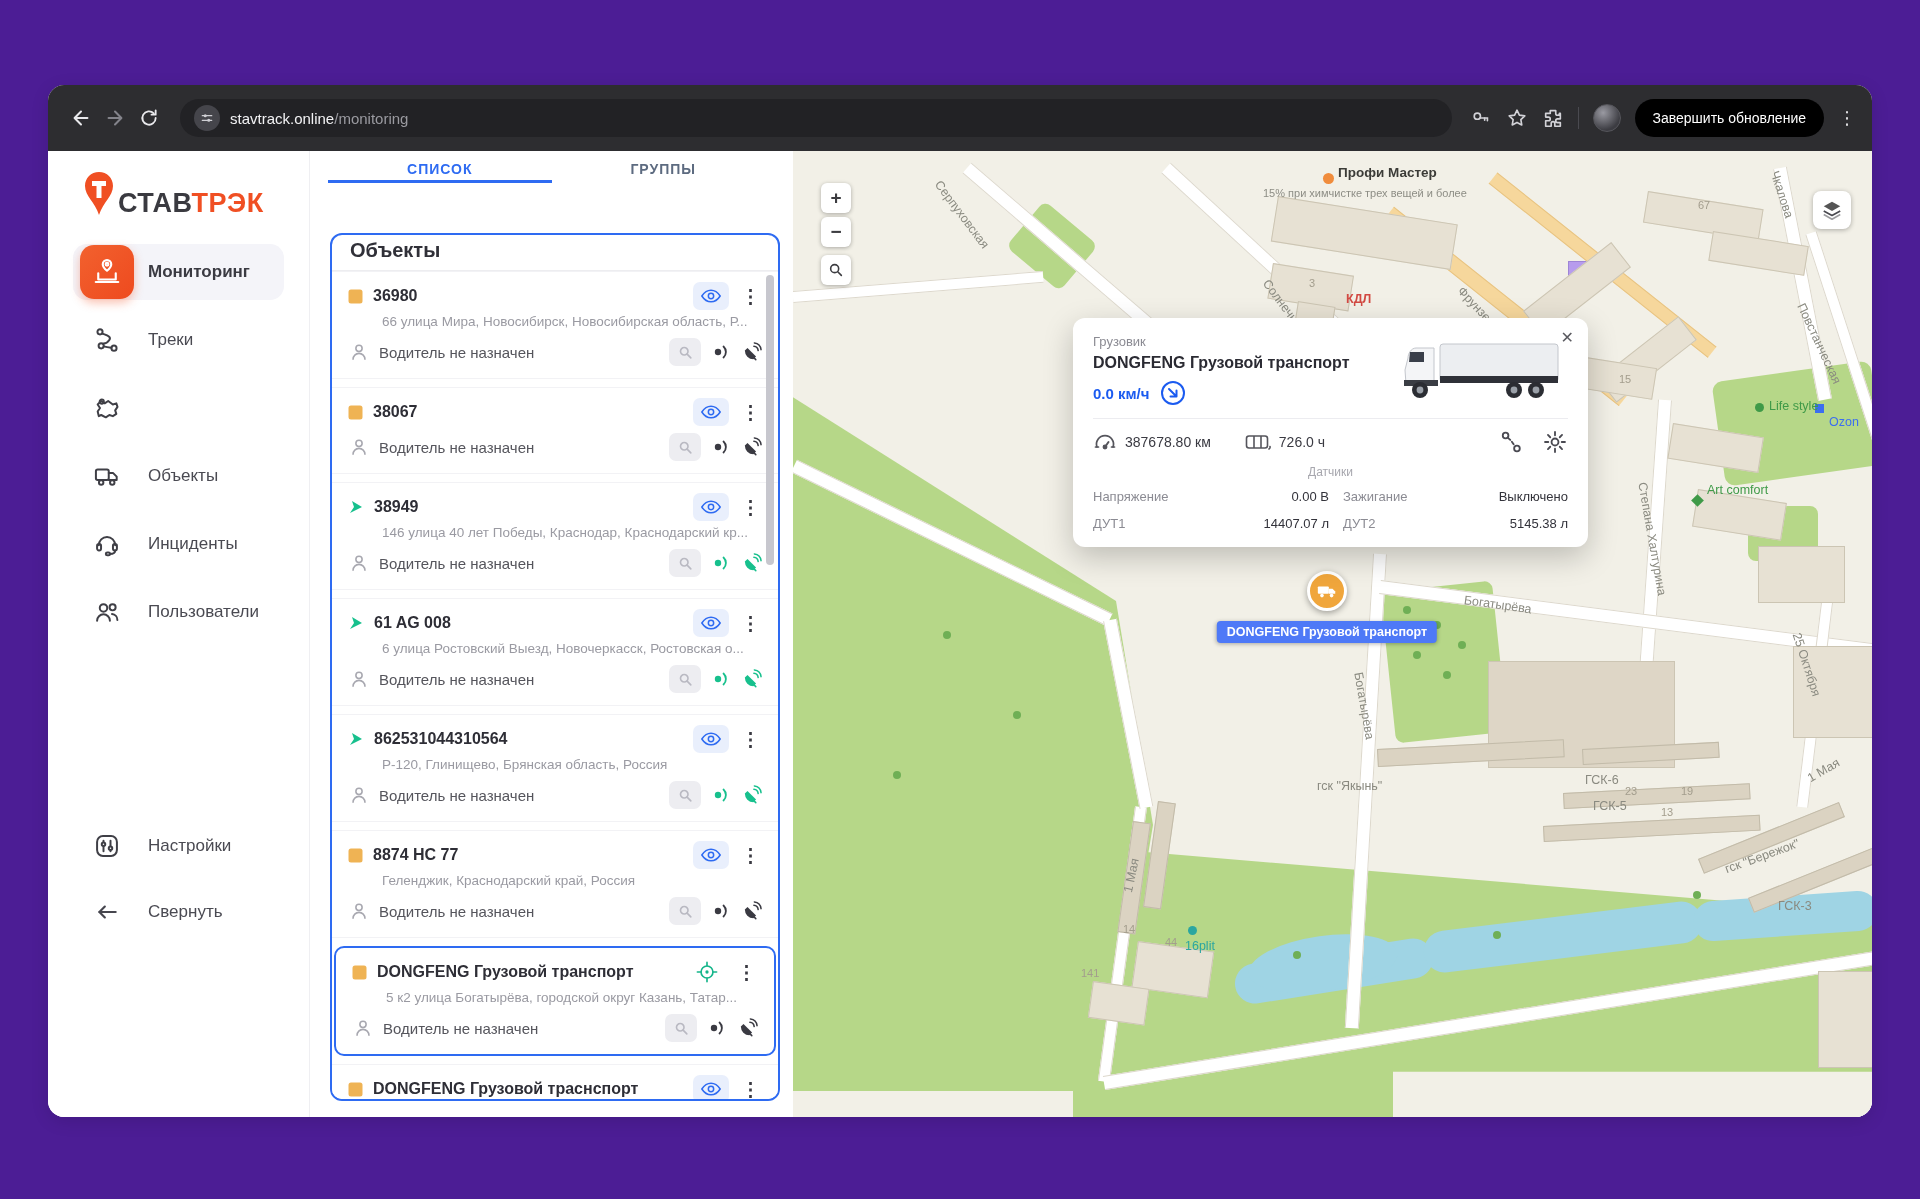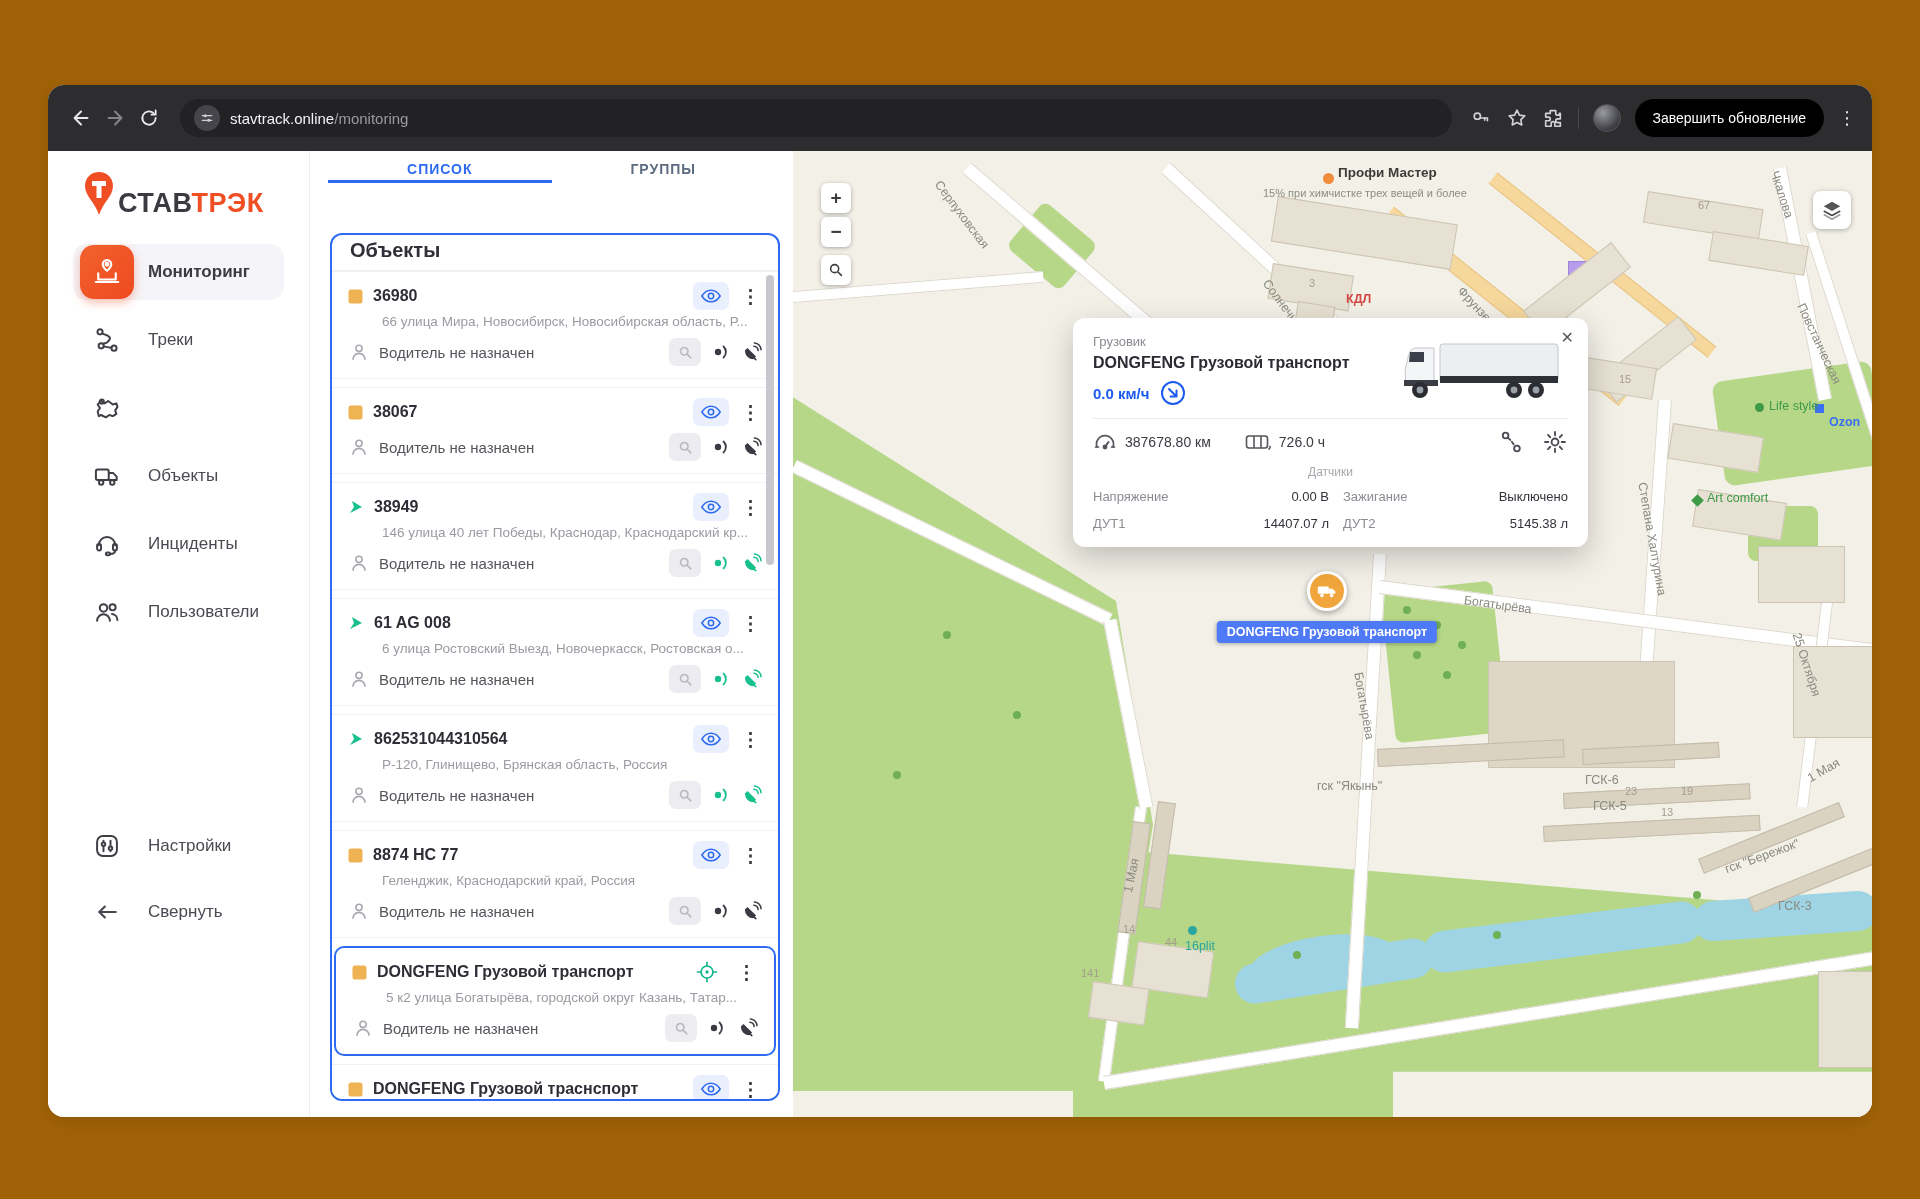--- a/index.html
+++ b/index.html
@@ -1,16 +1,16 @@
 <!DOCTYPE html>
 <html><head>
 <meta charset="utf-8">
 <style>
   html,body{margin:0;padding:0;background:#eeeef0;font-family:"Liberation Sans",sans-serif;}
-  .stage{position:relative;width:1920px;height:1199px;background:#a16207;overflow:hidden;}
+  .stage{position:relative;width:1920px;height:1199px;background:#4c1d95;overflow:hidden;}
   .window{position:absolute;left:48px;top:85px;width:1824px;height:1032px;border-radius:16px;background:#fff;box-shadow:0 4px 18px rgba(0,0,0,.12);overflow:hidden;}
   
   .chrome{position:relative;height:66px;background:#2d2d30;display:flex;align-items:center;padding:0 16px;box-sizing:border-box;}
   .nav-ic{width:34px;height:34px;display:flex;align-items:center;justify-content:center;border-radius:50%;flex:0 0 auto;}
   .omnibox{display:flex;align-items:center;height:38px;background:#222225;border-radius:19px;margin-left:14px;flex:1 1 auto;padding:0 14px;min-width:0;}
   .site-ic{width:26px;height:26px;border-radius:50%;background:#45454b;display:flex;align-items:center;justify-content:center;margin-right:10px;flex:0 0 auto;}
   .url{font-size:15px;color:#f2f2f4;white-space:nowrap;overflow:hidden;}
   .url .path{color:#9a9aa0;}
   .chrome-right{display:flex;align-items:center;margin-left:18px;flex:0 0 auto;gap:14px;}
   .sep{width:1px;height:22px;background:#4a4a50;}
@@ -70,21 +70,21 @@
   .bld2{background:#ded6c6;}
   .gar{position:absolute;background:#dbd3c2;border:1px solid #c2bba9;transform-origin:left top;}
   .green{position:absolute;background:#b6d788;}
   .water{position:absolute;background:#9fd4e4;}
   .tree{position:absolute;width:8px;height:8px;border-radius:50%;background:#6faf55;}
   .ml{position:absolute;font-size:12.5px;color:#8a8a80;white-space:nowrap;transform-origin:left top;}
   .ml-num{font-size:11px;color:#a39d8d;}
   .ml-red{color:#d24a43;font-weight:600;}
   .ml-green{color:#3f9a48;}
   .ml-teal{color:#2ba6a0;}
-  .ml-blue{color:#3b6ef0;font-weight:700;}
+  .ml-blue{color:#3b6ef0;font-weight:400;}
   .ml-bold{font-size:13.5px;font-weight:700;color:#3c3c38;}
   .ml-sub{font-size:11px;color:#8d8d85;}
   .mapbtn{position:absolute;width:30px;height:30px;background:#fff;border-radius:6px;box-shadow:0 1px 4px rgba(0,0,0,.3);display:flex;align-items:center;justify-content:center;font-size:19px;font-weight:700;color:#3c3c40;cursor:pointer;}
   .layersbtn{position:absolute;width:38px;height:38px;background:#fff;border-radius:8px;box-shadow:0 1px 5px rgba(0,0,0,.3);display:flex;align-items:center;justify-content:center;cursor:pointer;}
   
   .popup{position:absolute;left:280px;top:167px;width:515px;background:#fff;border-radius:12px;box-shadow:0 10px 30px rgba(0,0,0,.22);padding:16px 20px 16px;box-sizing:border-box;z-index:5;}
   .pclose{position:absolute;top:10px;right:14px;font-size:16px;color:#5a5a60;cursor:pointer;}
   .pcat{font-size:13px;color:#8b8b93;}
   .ptitle{font-size:16px;font-weight:700;color:#2b2b33;margin-top:5px;}
   .pspeed{display:flex;align-items:center;gap:10px;margin-top:8px;font-size:15px;font-weight:700;color:#1b5bf0;}
@@ -703,21 +703,21 @@
       <div class="dec poi" style="left:530px;top:22px;background:#f08c3c;border-radius:50%;width:11px;height:11px;"></div>
 
       <span class="ml" style="left:150px;top:27px;transform:rotate(53deg);">Серпуховская</span>
       <span class="ml" style="left:478px;top:126px;transform:rotate(53deg);">Солнечный пер</span>
       <span class="ml ml-red" style="left:553px;top:141px;">КДЛ</span>
       <span class="ml" style="left:672px;top:133px;transform:rotate(47deg);">Фрунзе</span>
       <span class="ml" style="left:988px;top:18px;transform:rotate(72deg);">Чкалова</span>
       <span class="ml" style="left:1014px;top:150px;transform:rotate(65deg);">Повстанческая</span>
       <span class="ml ml-green" style="left:976px;top:248px;">Life style</span>
       <span class="ml ml-blue" style="left:1036px;top:264px;">Ozon</span>
-      <span class="ml ml-green" style="left:914px;top:340px;">Art comfort</span>
+      <span class="ml ml-green" style="left:914px;top:332px;">Art comfort</span>
       <span class="ml" style="left:856px;top:330px;transform:rotate(80deg);">Степана Халтурина</span>
       <span class="ml" style="left:672px;top:442px;transform:rotate(8deg);">Богатырёва</span>
       <span class="ml" style="left:572px;top:520px;transform:rotate(80deg);">Богатырёва</span>
       <span class="ml" style="left:1010px;top:480px;transform:rotate(72deg);">25 Октября</span>
       <span class="ml" style="left:792px;top:622px;">ГСК-6</span>
       <span class="ml" style="left:524px;top:628px;">гск "Якынь"</span>
       <span class="ml" style="left:800px;top:648px;">ГСК-5</span>
       <span class="ml" style="left:328px;top:740px;transform:rotate(-78deg);">1 Мая</span>
       <span class="ml" style="left:1012px;top:622px;transform:rotate(-30deg);">1 Мая</span>
       <span class="ml" style="left:930px;top:712px;transform:rotate(-20deg);">гск "Бережок"</span>

